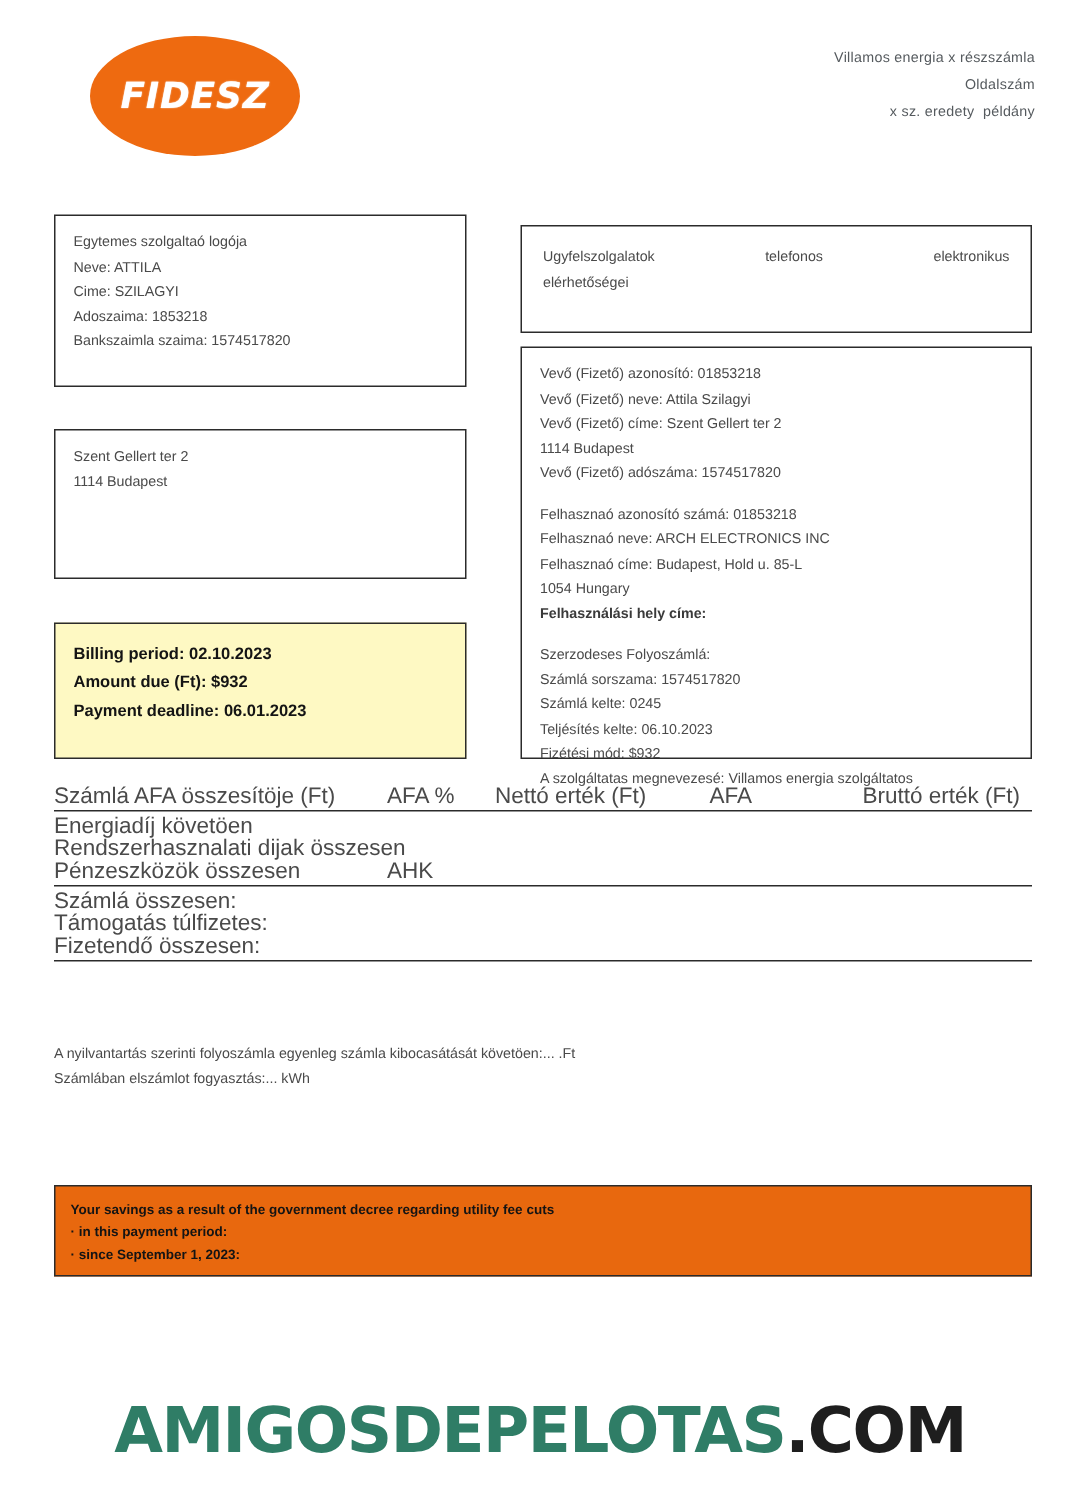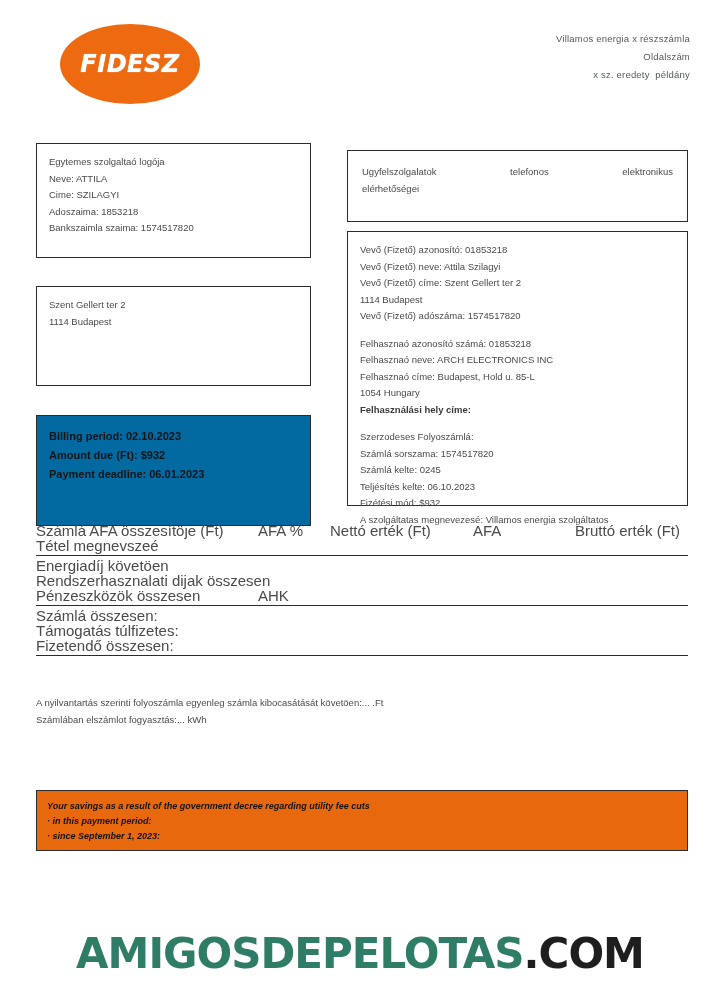--- a/index.html
+++ b/index.html
@@ -97,22 +97,22 @@
   .cust-group:last-child { margin-bottom: 0; }
   .cust-group div { white-space: nowrap; }
   .bold { font-weight: bold; color: #3a3a3a; }
 
   
   #billing-box {
     position: absolute;
     left: 36px;
     top: 415px;
     width: 275px;
-    height: 111px;
-    background: #0369a1;
+    height: 91px;
+    background: #fef9c3;
     border: 1.3px solid #2b2b2b;
     box-sizing: border-box;
   }
   #billing-box .box-inner {
     padding: 11px 12px;
     font-size: 11px;
     line-height: 19px;
     font-weight: bold;
     color: #141414;
   }
@@ -158,21 +158,20 @@
   
   #savings-box {
     position: absolute;
     left: 36px;
     top: 790px;
     width: 652px;
     height: 61px;
     background: #E8680E;
     border: 1.3px solid #2b2b2b;
     box-sizing: border-box;
-    font-style: italic;
   }
   #savings-box .box-inner {
     padding: 8px 10px;
     font-size: 9px;
     line-height: 15px;
     font-weight: bold;
     color: #141414;
   }
 
   
@@ -267,23 +266,20 @@
   </div>
 
   <div class="table-wrap">
     <div class="trow">
       <span class="cell c0">Számlá AFA összesítöje (Ft)</span>
       <span class="cell c1">AFA %</span>
       <span class="cell c2">Nettó erték (Ft)</span>
       <span class="cell c3">AFA</span>
       <span class="cell c4">Bruttó erték (Ft)</span>
     </div>
-    <div class="trow">
-      <span class="cell c0">Tétel megnevszeé</span>
-    </div>
     <div class="rule"></div>
 
     <div class="trow">
       <span class="cell c0">Energiadíj követöen</span>
       <span class="cell c1"></span>
       <span class="cell c2"></span>
       <span class="cell c3"></span>
       <span class="cell c4"></span>
     </div>
     <div class="trow">

